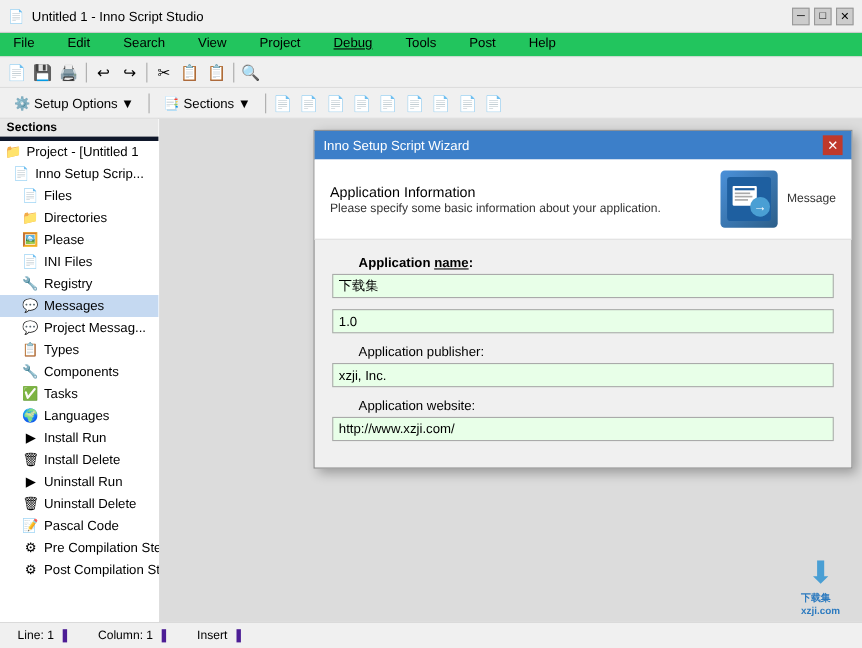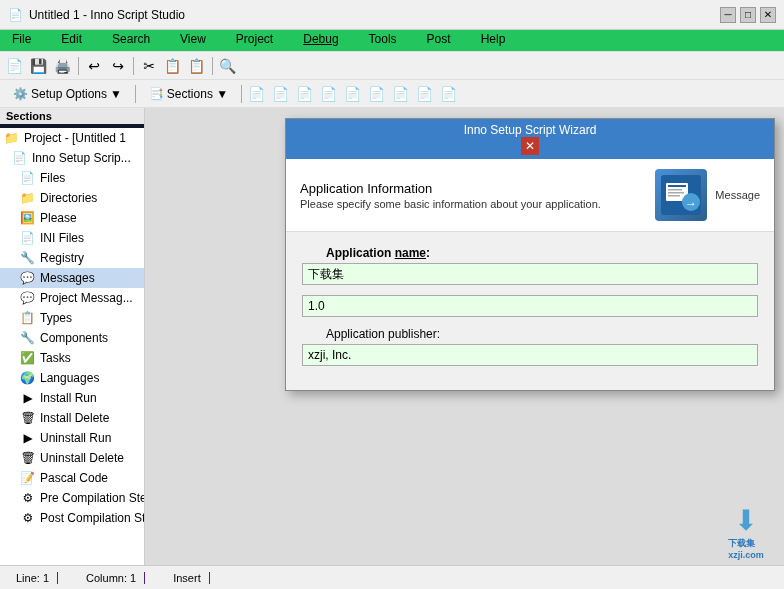--- a/index.html
+++ b/index.html
@@ -167,21 +167,21 @@
       background: #f0f0f0;
       border-top: 1px solid #ccc;
       display: flex;
       align-items: center;
       padding: 0 8px;
       gap: 20px;
       font-size: 11px;
     }
     .status-item {
       padding: 0 8px;
-      border-right: 1px solid #4c1d95;
+      border-right: 4px solid #4c1d95;
       text-align: right;
     }
 
     
     .dialog-overlay {
       position: absolute;
       top: 0; left: 0; right: 0; bottom: 0;
       background: rgba(0,0,0,0.1);
       display: flex;
       align-items: flex-start;
@@ -198,21 +198,20 @@
       box-shadow: 4px 4px 10px rgba(0,0,0,0.3);
     }
     .dialog-titlebar {
       background: #3c7fc9;
       color: white;
       padding: 4px 8px;
       display: flex;
       align-items: center;
       justify-content: space-between;
       font-size: 12px;
-      flex-direction: column;
     }
     .dialog-close-btn {
       width: 18px;
       height: 18px;
       background: #c0392b;
       border: none;
       color: white;
       cursor: pointer;
       font-size: 12px;
       display: flex;
@@ -517,20 +516,24 @@
             </label>
             <input type="text" class="form-input" value="下载集" style="">
           </div>
           <div class="form-group">
             <input type="text" class="form-input" value="1.0" style="">
           </div>
           <div class="form-group">
             <label class="form-label">Application publisher:</label>
             <input type="text" class="form-input" value="xzji, Inc." style="">
           </div>
+          <div class="form-group">
+            <label class="form-label">Application website:</label>
+            <input type="text" class="form-input" value="http://www.xzji.com/" style="">
+          </div>
         </div>
 
       </div>
     </div>
 
     <div class="watermark">
       <div class="watermark-arrow">⬇</div>
       <div class="watermark-text">下载集<br>xzji.com</div>
     </div>
   </div>

